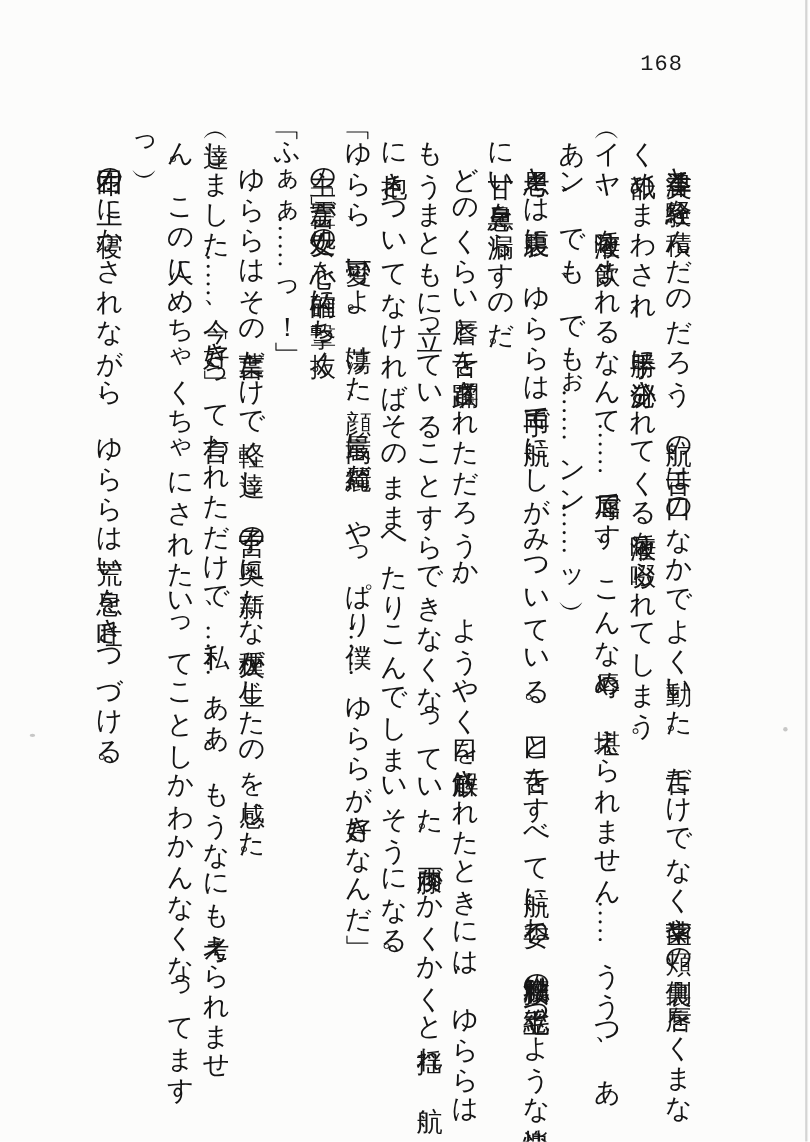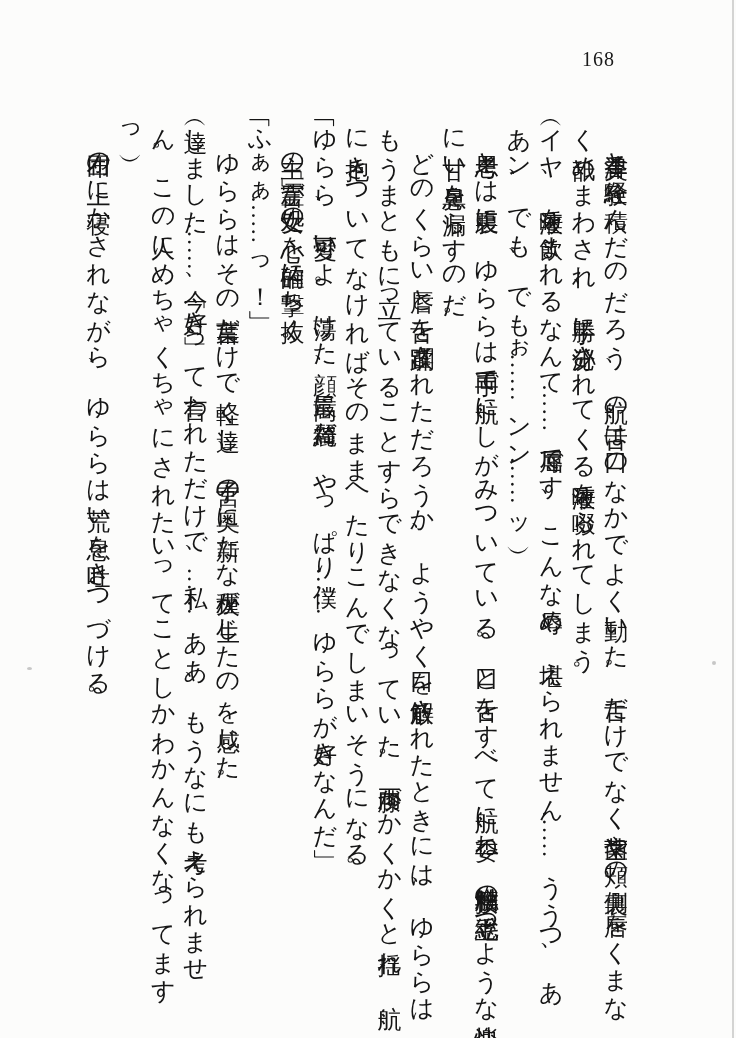--- a/index.html
+++ b/index.html
@@ -15,21 +15,21 @@
     overflow: hidden;
     font-family: "Liberation Serif", "DejaVu Serif", serif;
     color: #141414;
   }
   .page-number {
     position: absolute;
     top: 48px;
     left: 582px;
     font-size: 20px;
     letter-spacing: 1px;
-    font-family: Liberation Serif, serif;
+    font-family: Liberation Mono, monospace;
     color: #1a1a1a;
   }
   .text-block {
     position: absolute;
     top: 112px;
     right: 104px;
     height: 898px;
     writing-mode: vertical-rl;
     text-orientation: mixed;
     font-size: 24px;

